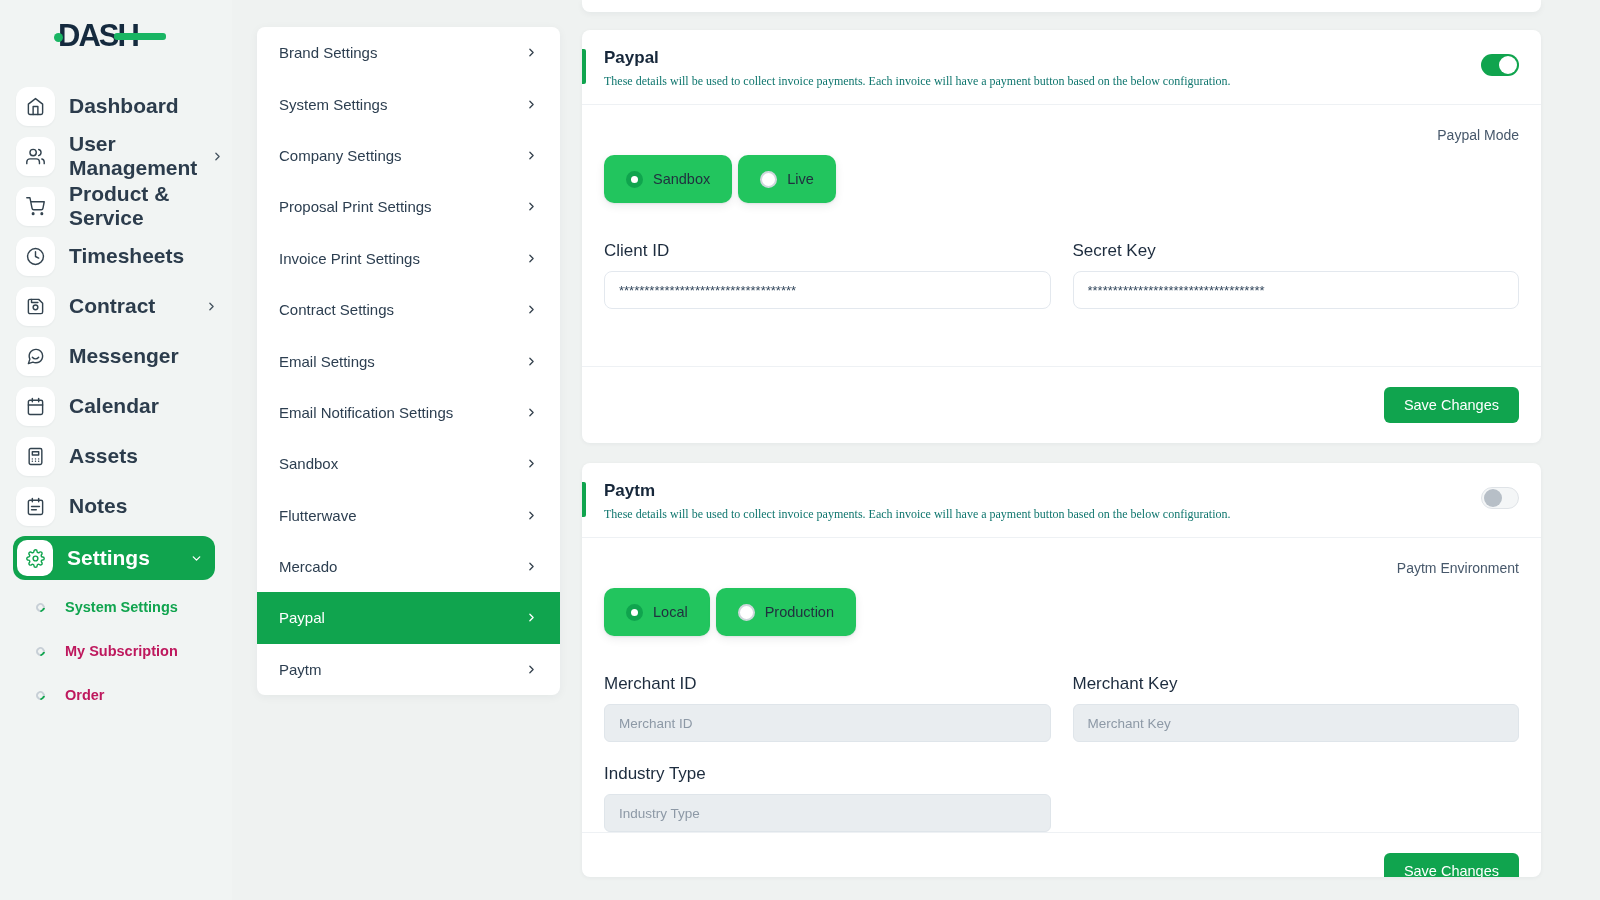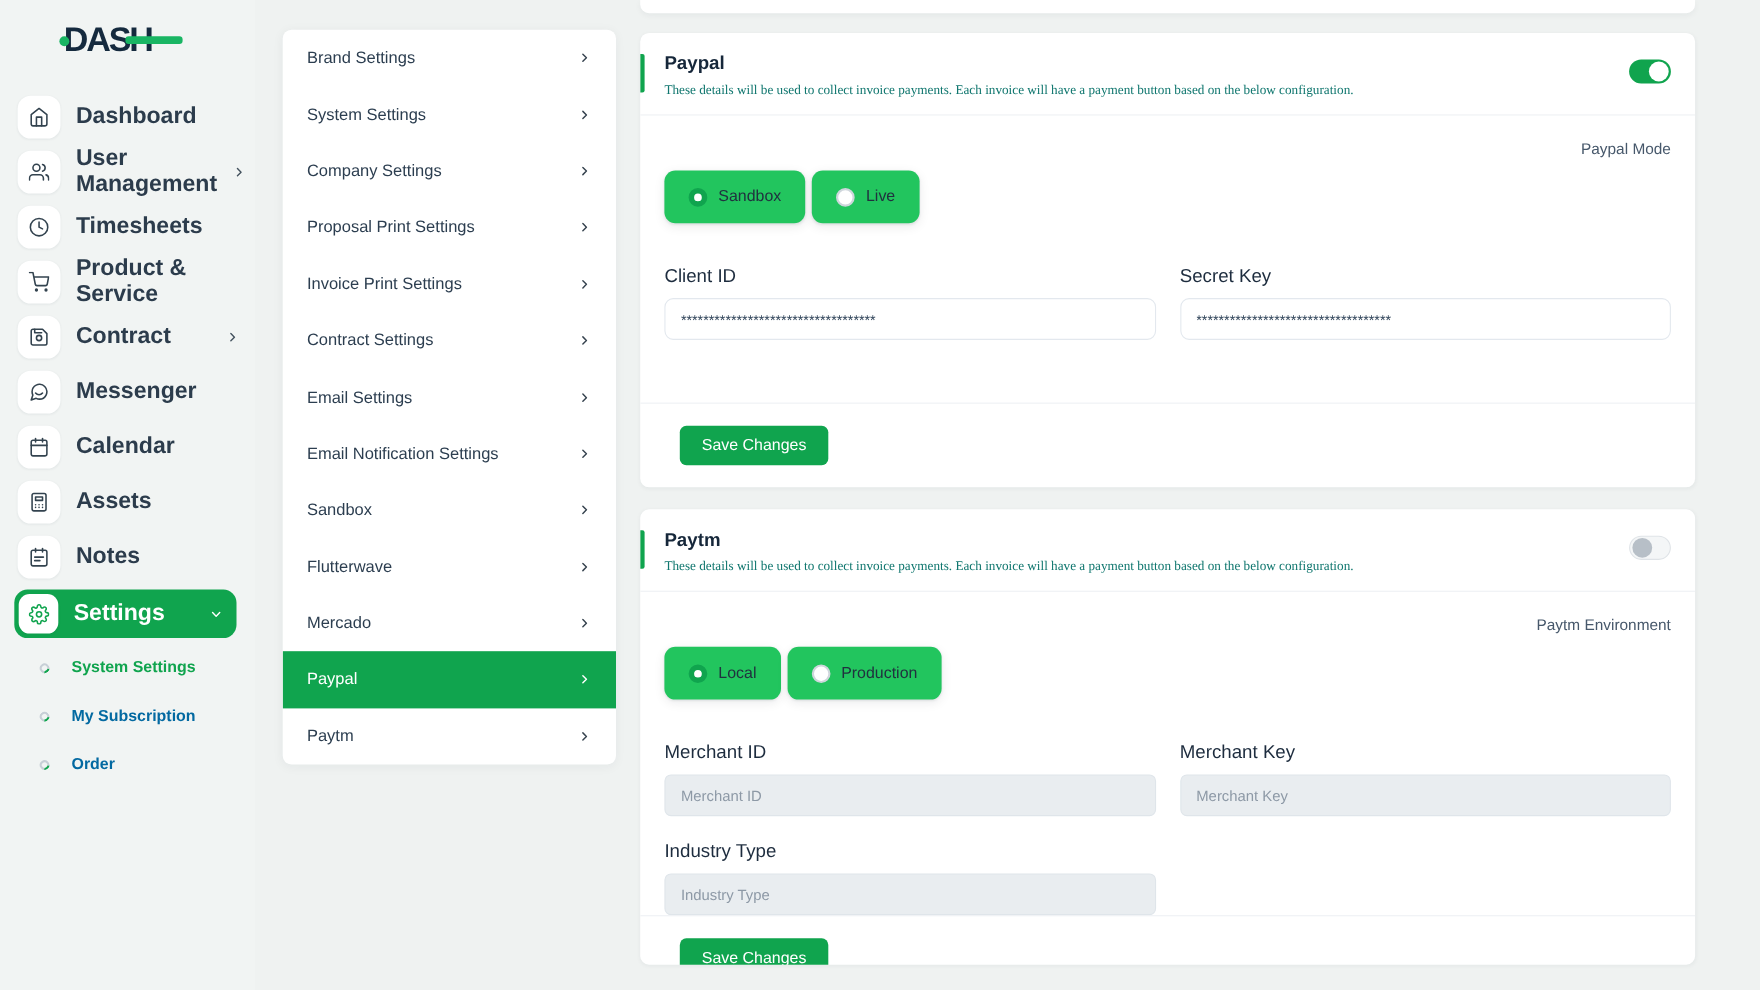--- a/index.html
+++ b/index.html
@@ -23,21 +23,21 @@
   .nav-chev svg { width:13px; height:13px; }
 
   .nav-item.active-pill { background:#10a44e; border-radius:12px; margin:0 17px 10px 13px; padding:0 12px 0 4px; height:44px; }
   .nav-item.active-pill .icon-tile { width:36px; height:36px; min-width:36px; border-radius:10px; color:#10a44e; }
   .nav-item.active-pill .nav-label { color:#ffffff; font-weight:700; }
   .nav-item.active-pill .nav-chev { color:#ffffff; }
 
   .subnav { position:absolute; left:0; top:585px; width:232px; }
   .subnav-item { display:flex; align-items:center; gap:20px; padding-left:36px; height:44px; cursor:pointer; }
   .subnav-bullet { width:9px; height:9px; border-radius:50%; border:2px solid #c7cfd6; border-bottom-color:#10a44e; transform:rotate(-40deg); }
-  .subnav-label { font-size:14.5px; font-weight:600; color:#0369a1; }
+  .subnav-label { font-size:14.5px; font-weight:600; color:#be185d; }
   .subnav-item.active .subnav-label { color:#10a44e; font-weight:700; }
 
   
   .menu-panel { position:absolute; left:257px; top:27px; width:303px; height:668px; background:#ffffff; border-radius:8px; box-shadow:0 2px 10px rgba(20,40,60,.05); display:flex; flex-direction:column; overflow:hidden; }
   .menu-item { flex:1; display:flex; align-items:center; justify-content:space-between; padding:0 22px; font-size:15px; color:#2c3e50; cursor:pointer; }
   .menu-item .menu-chev { display:flex; color:#35424e; }
   .menu-item .menu-chev svg { width:13px; height:13px; }
   .menu-item.active { background:#10a44e; color:#ffffff; }
   .menu-item.active .menu-chev { color:#ffffff; }
 
@@ -68,21 +68,21 @@
   .radio.sel { border:5px solid #10a44e; }
   .radio.unsel { border:2px solid #cfd6dc; }
 
   .fields-2 { display:grid; grid-template-columns:1fr 1fr; gap:22px; margin-top:38px; }
   .fields-3 { display:grid; grid-template-columns:1fr 1fr; gap:22px; margin-top:38px; }
   .field-label { font-size:17px; font-weight:400; color:#1d2c3e; margin-bottom:10px; }
   .text-input { width:100%; height:38px; border:1px solid #e3e8ee; border-radius:8px; background:#ffffff; padding:0 14px; font-size:13px; color:#33475c; font-family:"Liberation Sans","DejaVu Sans",sans-serif; outline:none; }
   .text-input.disabled { background:#e9edf0; border:1px solid #dfe5ea; border-radius:6px; }
   .text-input::placeholder { color:#8d99a6; font-size:13.5px; }
 
-  .card-footer { border-top:1px solid #eef1f4; padding:20px 36px; display:flex; justify-content:flex-start; }
+  .card-footer { border-top:1px solid #eef1f4; padding:20px 22px; display:flex; justify-content:flex-end; }
   .save-btn { background:#10a44e; color:#ffffff; border:none; border-radius:6px; padding:0 20px; height:36px; font-size:14.5px; font-family:"Liberation Sans","DejaVu Sans",sans-serif; cursor:pointer; }
 </style>
 </head>
 <body>
 
 <div class="screen">
 
   <div class="sidebar">
     <div class="logo">
       <span class="logo-dot"></span>
@@ -112,35 +112,35 @@
         <span class="nav-label">User Management</span>
         <span class="nav-chev">
             <svg viewBox="0 0 24 24" fill="none" stroke="currentColor" stroke-width="2.4" stroke-linecap="round" stroke-linejoin="round">
               <polyline points="9 18 15 12 9 6"></polyline>
             </svg>
           </span>
       </div>
       <div class="nav-item">
         <span class="icon-tile">
             <svg viewBox="0 0 24 24" fill="none" stroke="currentColor" stroke-width="1.8" stroke-linecap="round" stroke-linejoin="round">
-              <circle cx="12" cy="12" r="10"></circle>
-              <polyline points="12 6 12 12 16 14"></polyline>
-            </svg>
-          </span>
-        <span class="nav-label">Timesheets</span>
-      </div>
-      <div class="nav-item">
-        <span class="icon-tile">
-            <svg viewBox="0 0 24 24" fill="none" stroke="currentColor" stroke-width="1.8" stroke-linecap="round" stroke-linejoin="round">
               <circle cx="9" cy="21" r="1"></circle>
               <circle cx="20" cy="21" r="1"></circle>
               <path d="M1 1h4l2.68 13.39a2 2 0 0 0 2 1.61h9.72a2 2 0 0 0 2-1.61L23 6H6"></path>
             </svg>
           </span>
         <span class="nav-label">Product &amp; Service</span>
+      </div>
+      <div class="nav-item">
+        <span class="icon-tile">
+            <svg viewBox="0 0 24 24" fill="none" stroke="currentColor" stroke-width="1.8" stroke-linecap="round" stroke-linejoin="round">
+              <circle cx="12" cy="12" r="10"></circle>
+              <polyline points="12 6 12 12 16 14"></polyline>
+            </svg>
+          </span>
+        <span class="nav-label">Timesheets</span>
       </div>
       <div class="nav-item">
         <span class="icon-tile">
             <svg viewBox="0 0 24 24" fill="none" stroke="currentColor" stroke-width="1.8" stroke-linecap="round" stroke-linejoin="round">
               <path d="M19 21H5a2 2 0 0 1-2-2V5a2 2 0 0 1 2-2h11l5 5v11a2 2 0 0 1-2 2z"></path>
               <circle cx="12" cy="13" r="3"></circle>
               <path d="M7 3v4h8"></path>
             </svg>
           </span>
         <span class="nav-label">Contract</span>

